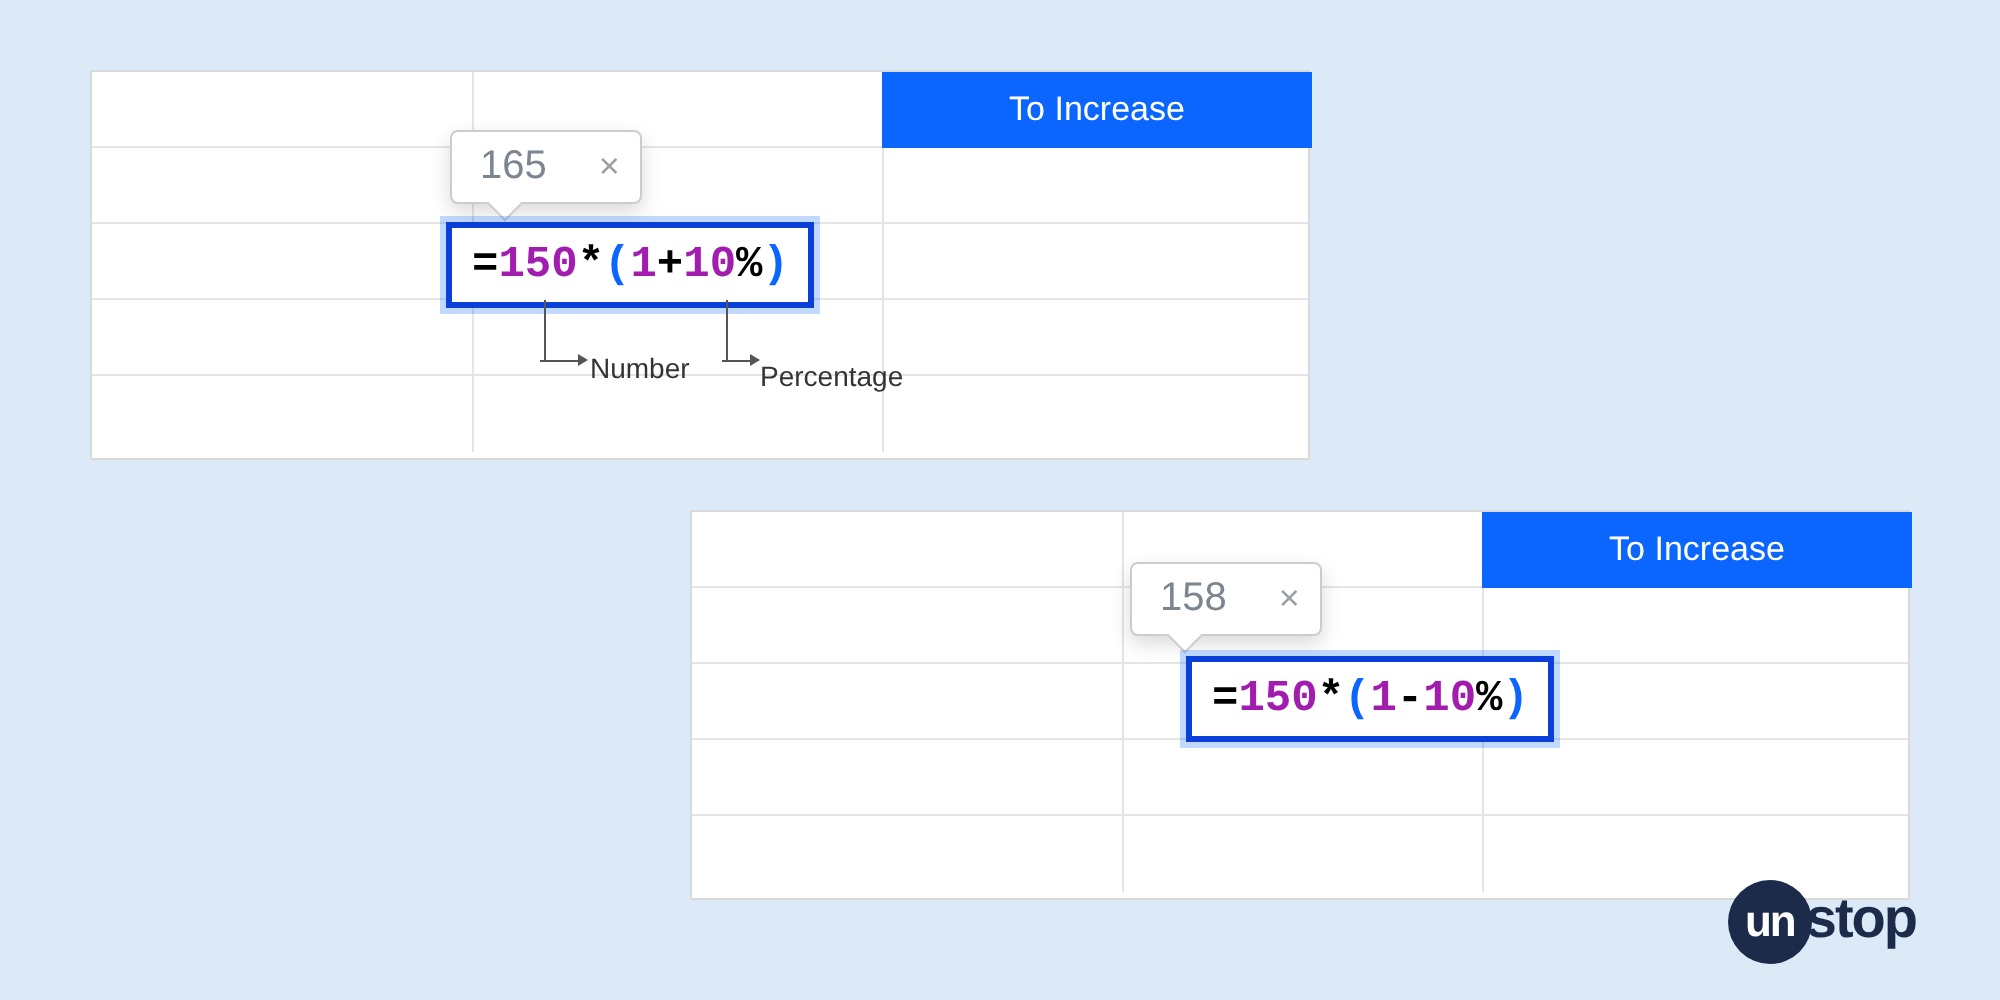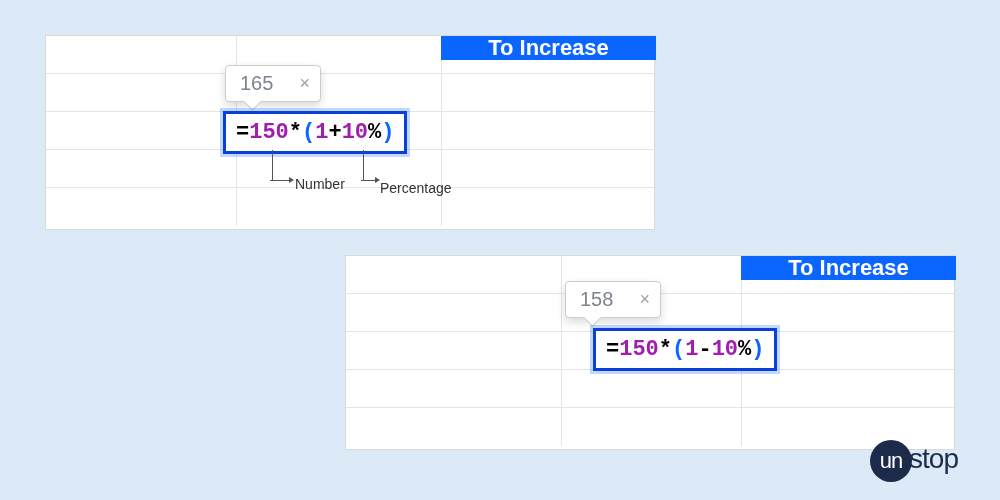--- a/index.html
+++ b/index.html
@@ -3,21 +3,21 @@
 <meta charset="utf-8">
 <style>
 *{box-sizing:border-box;margin:0;padding:0}
 body{background:#dce9f7;width:1000px;height:500px;font-family:Arial,Helvetica,sans-serif;position:relative;overflow:hidden}
 .sheet{position:absolute;background:#fff;border:1px solid #d9d9d9}
 .sheet1{left:45px;top:35px;width:610px;height:195px}
 .sheet2{left:345px;top:255px;width:610px;height:195px}
 .row{height:38px;border-bottom:1px solid #e5e5e5;position:relative}
 .row:last-child{border-bottom:none}
 .vline{position:absolute;top:0;bottom:0;width:1px;background:#e5e5e5}
-.header-cell{position:absolute;top:0;height:24px;background:#0a66ff;color:#fff;font-weight:700;font-size:22px;display:flex;align-items:center;justify-content:center}
+.header-cell{position:absolute;top:0;height:38px;background:#0a66ff;color:#fff;font-weight:400;font-size:17px;display:flex;align-items:center;justify-content:center}
 .s1-header{left:395px;width:215px}
 .s2-header{left:395px;width:215px}
 .tooltip{position:absolute;background:#fff;border:1px solid #ccc;border-radius:4px;box-shadow:0 4px 10px rgba(0,0,0,.15);padding:6px 10px 6px 14px;font-size:20px;display:flex;align-items:center;gap:26px}
 .tooltip .val{color:#7d8590}
 .tooltip .x{color:#9aa0a6;font-size:18px}
 .tooltip::after{content:"";position:absolute;bottom:-7px;left:20px;width:12px;height:12px;background:#fff;border-right:1px solid #ccc;border-bottom:1px solid #ccc;transform:rotate(45deg)}
 .t1{left:225px;top:65px}
 .t2{left:565px;top:281px}
 .formula-box{position:absolute;border:3px solid #0a3fd8;background:#fff;padding:6px 10px;font-family:"Courier New",monospace;font-size:22px;font-weight:700;white-space:nowrap;box-shadow:0 0 0 3px rgba(10,102,255,.25)}
 .f1{left:223px;top:111px}
@@ -31,21 +31,21 @@
 .a1{left:295px;top:176px}
 .a2{left:380px;top:180px}
 .arrow{position:absolute;width:1px;background:#555}
 .arrow::after{content:"";position:absolute;bottom:-1px;left:-2px;width:6px;height:1px;background:#555}
 .ar1{left:272px;top:150px;height:30px}
 .ar1h{position:absolute;left:272px;top:180px;width:18px;height:1px;background:#555}
 .ar1h::after{content:"";position:absolute;right:-4px;top:-3px;border-left:5px solid #555;border-top:3px solid transparent;border-bottom:3px solid transparent}
 .ar2{left:363px;top:150px;height:30px}
 .ar2h{position:absolute;left:363px;top:180px;width:13px;height:1px;background:#555}
 .ar2h::after{content:"";position:absolute;right:-4px;top:-3px;border-left:5px solid #555;border-top:3px solid transparent;border-bottom:3px solid transparent}
-.logo{position:absolute;right:42px;bottom:18px;font-weight:400;font-size:28px;color:#1c2b4a;letter-spacing:-1px}
+.logo{position:absolute;right:42px;bottom:18px;font-weight:700;font-size:28px;color:#1c2b4a;letter-spacing:-1px}
 .logo .bubble{display:inline-block;width:42px;height:42px;background:#1c2b4a;border-radius:50%;color:#fff;text-align:center;line-height:42px;font-size:22px;margin-right:-3px;vertical-align:middle}
 </style>
 </head>
 <body>
 
 <div class="sheet sheet1">
   <div class="row">
     <div class="vline" style="left:190px"></div>
       <div class="vline" style="left:395px"></div>
     <div class="header-cell s1-header">To Increase</div>

